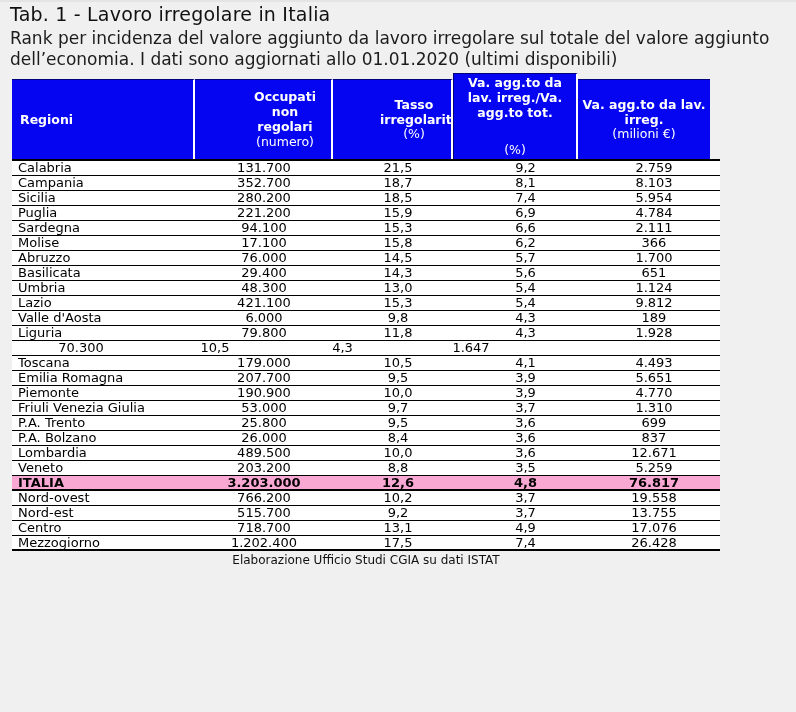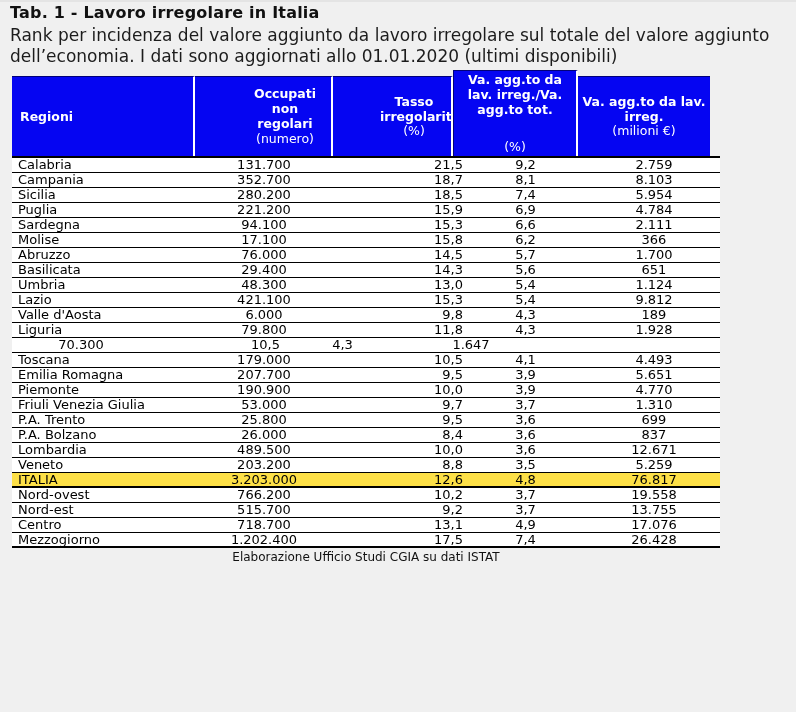--- a/index.html
+++ b/index.html
@@ -11,22 +11,22 @@
   }
   .page {
     width: 796px;
     height: 712px;
     background: #f0f0f0;
     border-top: 2px solid #e4e4e4;
     overflow: hidden;
   }
   
   .title {
-    font-size: 16px;
-    font-weight: bold;
+    font-size: 19px;
+    font-weight: normal;
     color: #111;
     padding: 1px 0 0 10px;
     letter-spacing: 0.2px;
   }
   .subtitle {
     font-size: 17px;
     color: #1c1c1c;
     line-height: 1.22;
     padding: 3px 6px 4px 10px;
     max-width: 792px;
@@ -68,26 +68,26 @@
     display: flex;
     background: #fff;
     height: 15px;
     border-bottom: 1px solid #000;
     font-size: 13px;
     align-items: center;
   }
   .trow .c { line-height: 20px; white-space: nowrap; overflow: hidden; }
   .trow .c0 { width: 183px; padding-left: 6px; text-align: left; }
   .trow .c1 { width: 138px; text-align: center; }
-  .trow .c2 { width: 130px; text-align: right; }
+  .trow .c2 { width: 130px; text-align: center; }
   .trow .c3 { width: 125px; text-align: center; }
   .trow .c4 { width: 132px; text-align: center; }
   .trow.hl {
-    background: #fde047;
-    font-weight: normal;
+    background: #f9a8d4;
+    font-weight: bold;
     border-bottom: 2px solid #000;
   }
   .trow:last-child { border-bottom: 2px solid #000; }
   
   .caption {
     width: 708px;
     margin-left: 12px;
     text-align: center;
     font-size: 12px;
     color: #111;

